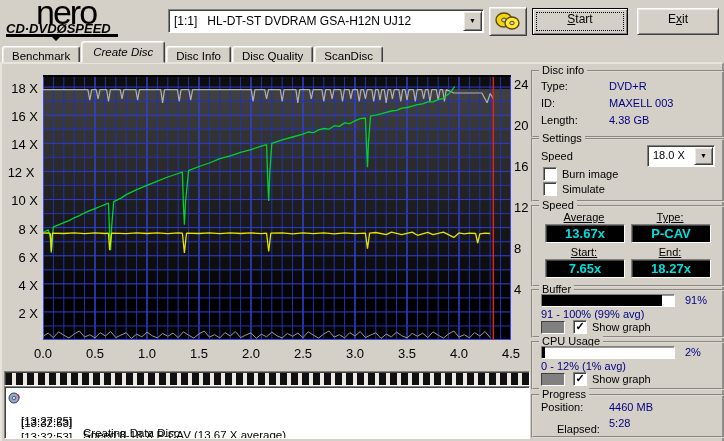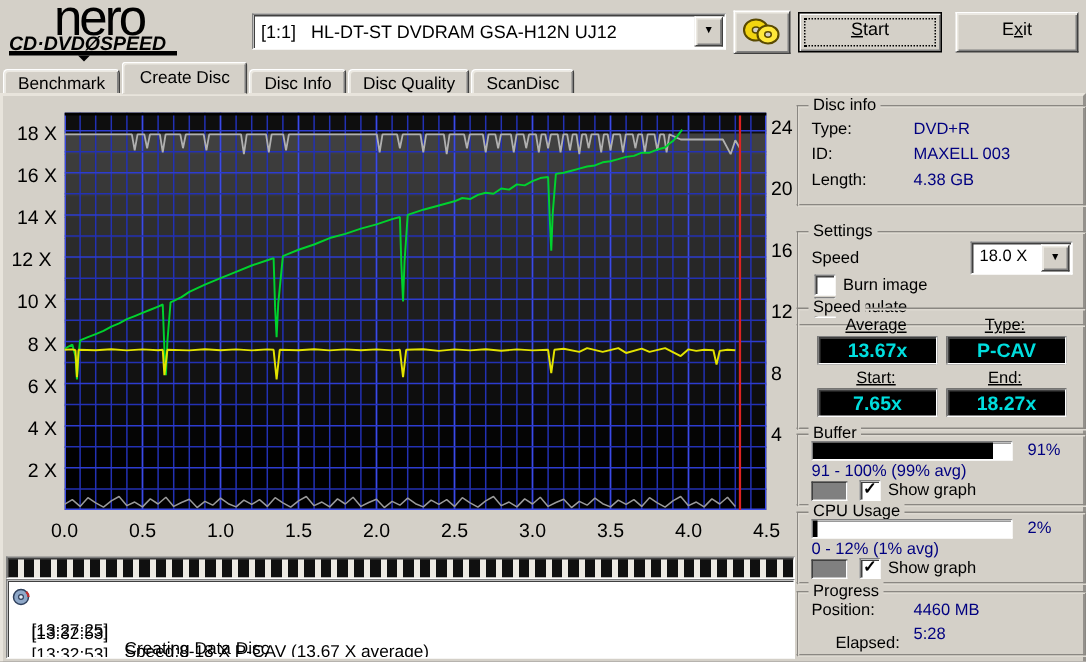--- a/index.html
+++ b/index.html
@@ -27,21 +27,21 @@
   .default-btn{border:1px solid #000;background:#d4d0c8;
                box-shadow:inset 1px 1px 0 #fff, inset -1px -1px 0 #808080;}
   .focusrect{position:absolute;left:3px;right:3px;top:3px;bottom:3px;border:1px dotted #000;}
   
   #tabs{left:2px;top:43px;height:20px;right:0;}
   .tab{position:relative;display:inline-block;padding:3px 9px 2px 9px;margin-right:1px;
        border:1px solid;border-color:#fff #404040 transparent #fff;
        box-shadow:inset 1px 1px 0 #ece9e2, inset -1px 0 0 #808080;
        border-top-left-radius:3px;border-top-right-radius:3px;background:#d4d0c8;
        font-size:11.5px;vertical-align:bottom;}
-  .tab.active{padding:4px 11px 4px 11px;top:-2px;z-index:5;}
+  .tab.active{padding:4px 11px 4px 11px;top:-2px;z-index:5;font-style:italic;}
   
   .ticklabel{position:absolute;font-size:13px;}
   .yl{width:34px;text-align:right;}
   .yr{width:20px;text-align:left;}
   .xl{width:34px;text-align:center;}
   
   .group{position:absolute;left:531px;width:190px;border:2px groove #dedad2;}
   .gtitle{position:absolute;top:-8px;left:6px;background:#d4d0c8;padding:0 3px;font-size:11px;}
   .navy{color:#000080;}
   .lcd{position:absolute;height:17px;background:#000;border:1px solid;
@@ -235,21 +235,21 @@
   <div class="group" style="top:70px;height:64px;">
     <span class="gtitle">Disc info</span>
     <div class="abs" style="left:8px;top:8px;">Type:</div>
     <div class="abs navy" style="left:76px;top:8px;">DVD+R</div>
     <div class="abs" style="left:8px;top:25px;">ID:</div>
     <div class="abs navy" style="left:76px;top:25px;">MAXELL 003</div>
     <div class="abs" style="left:8px;top:42px;">Length:</div>
     <div class="abs navy" style="left:76px;top:42px;">4.38 GB</div>
   </div>
 
-  <div class="group" style="top:138px;height:60px;margin-top:16px;">
+  <div class="group" style="top:138px;height:60px;">
     <span class="gtitle">Settings</span>
     <div class="abs" style="left:8px;top:10px;">Speed</div>
     <div class="abs combo in" style="left:114px;top:5px;width:66px;height:20px;">
       <span class="txt" style="top:3px;font-size:11px;">18.0 X</span>
       <span class="btn out" style="line-height:16px;">▼</span>
     </div>
     <div class="cb" style="left:10px;top:27px;"></div>
     <div class="cblabel" style="left:29px;top:28px;">Burn image</div>
     <div class="cb" style="left:10px;top:42px;"></div>
     <div class="cblabel" style="left:29px;top:43px;">Simulate</div>

